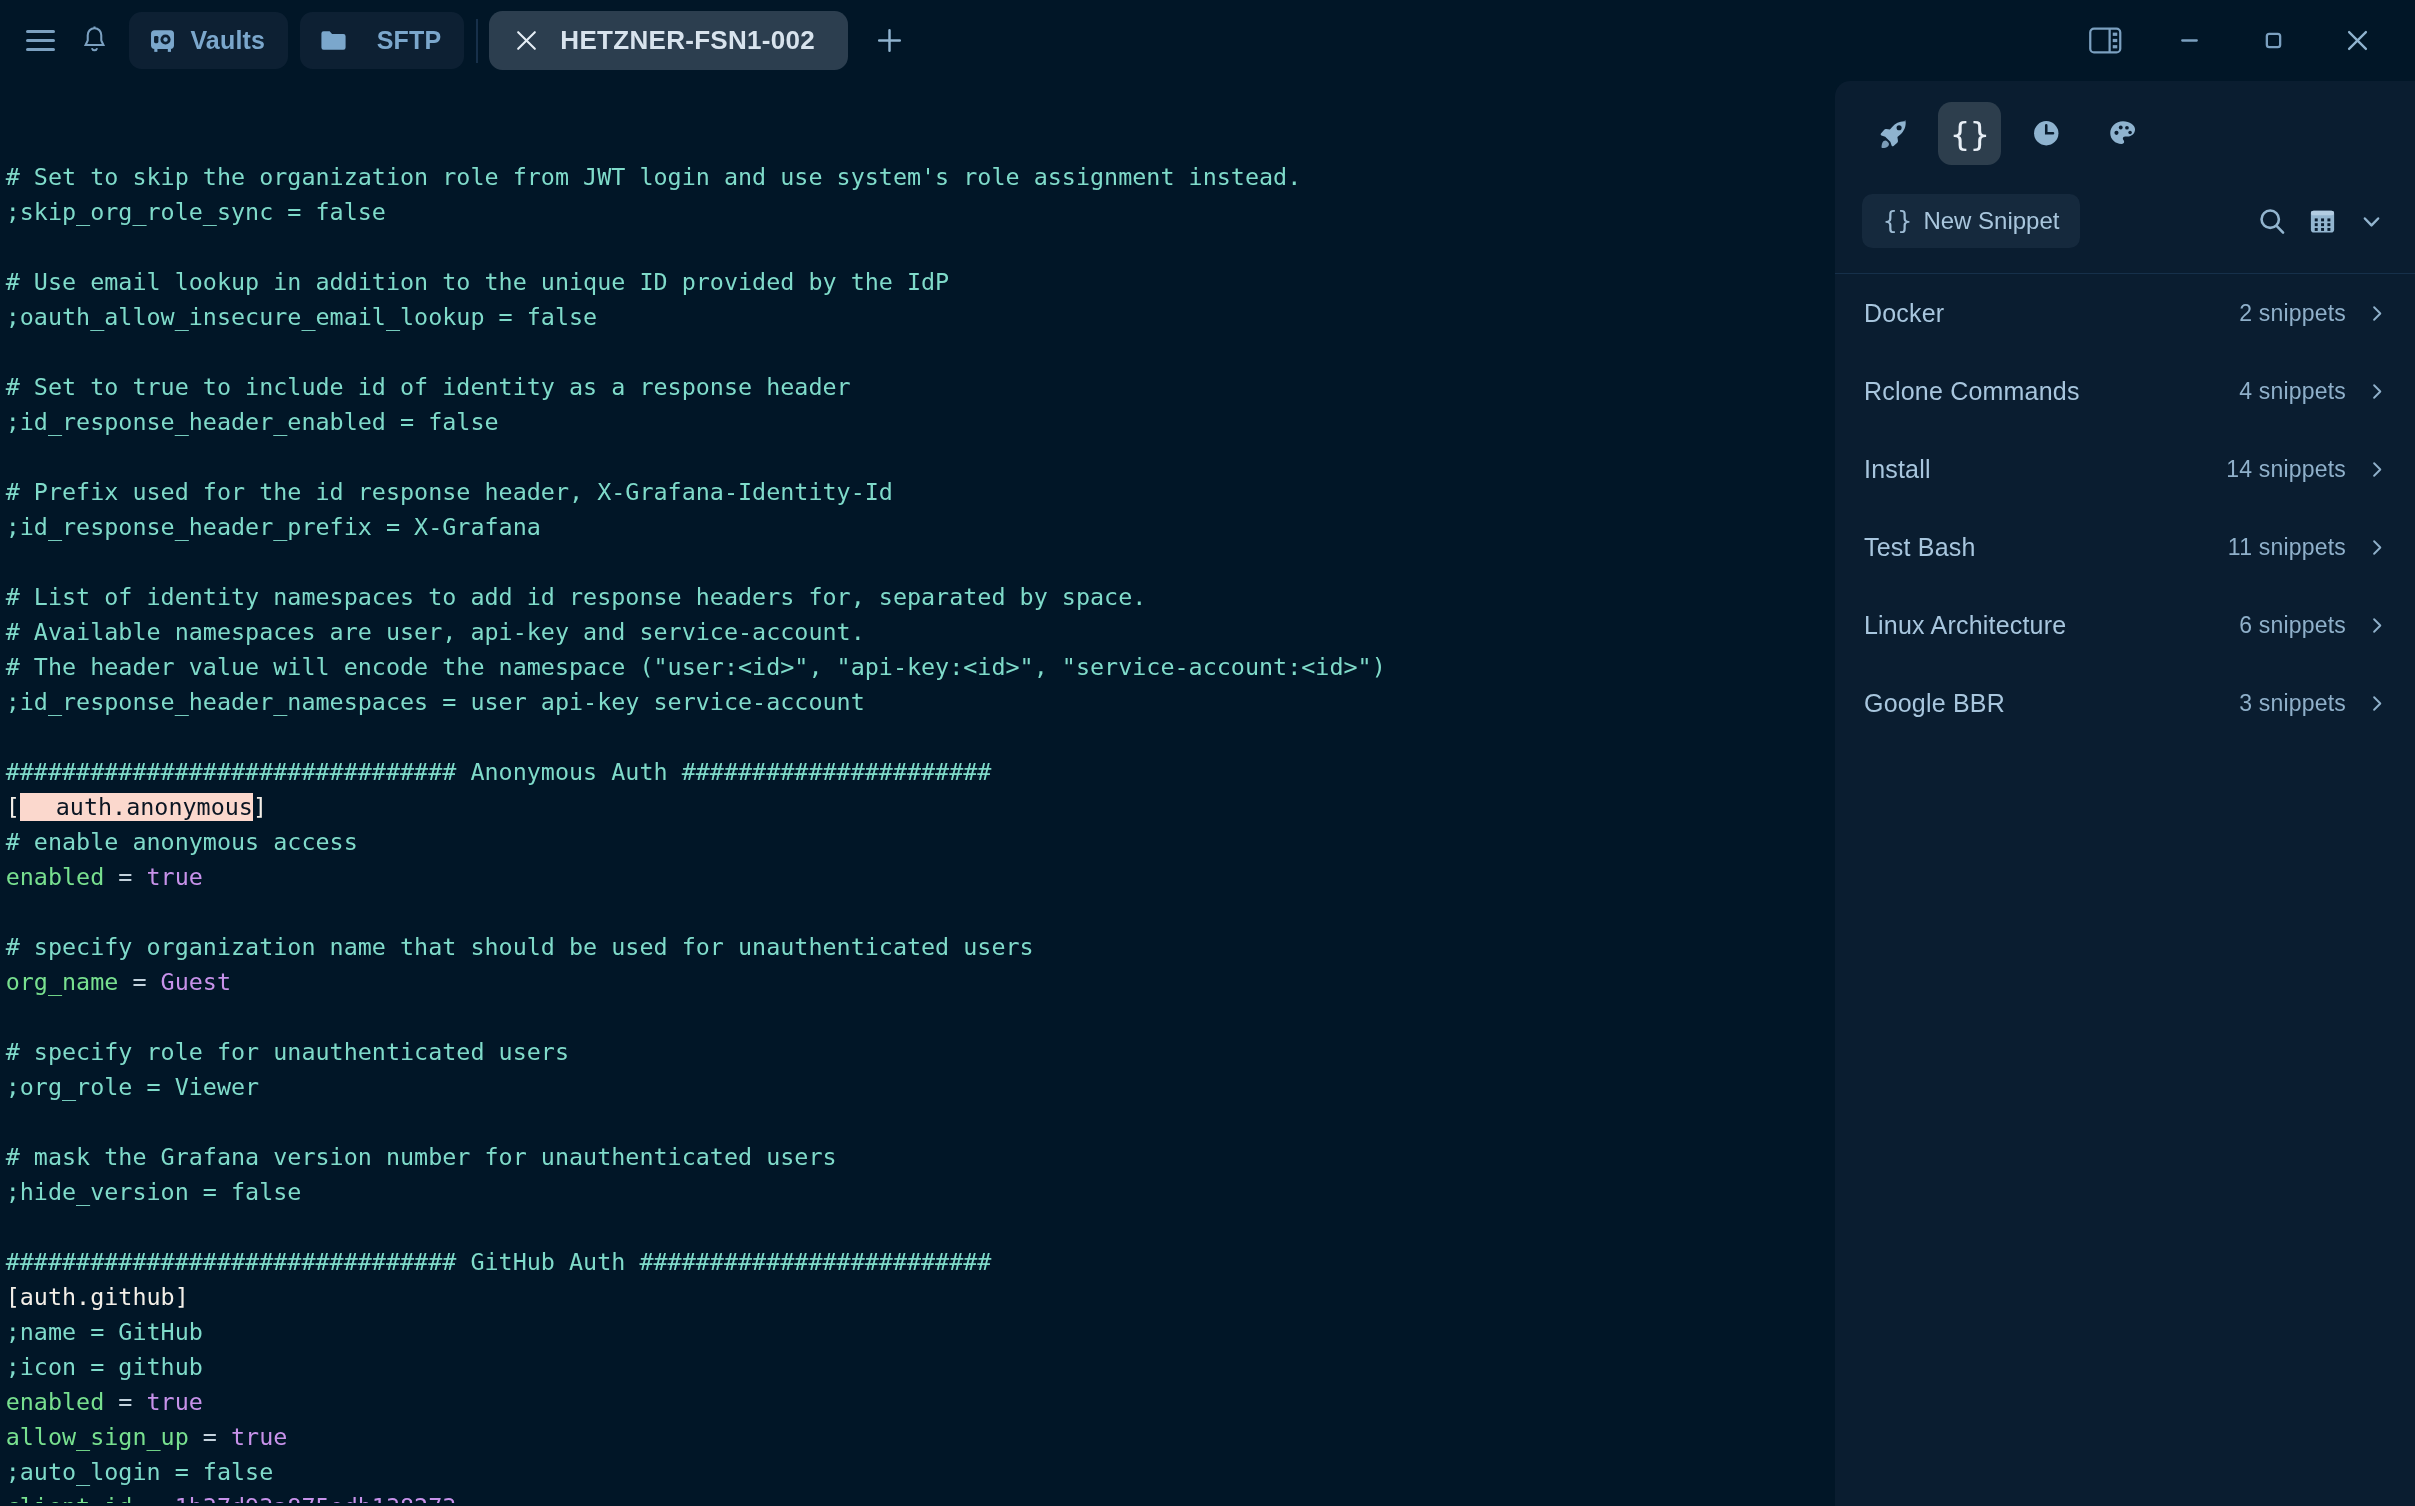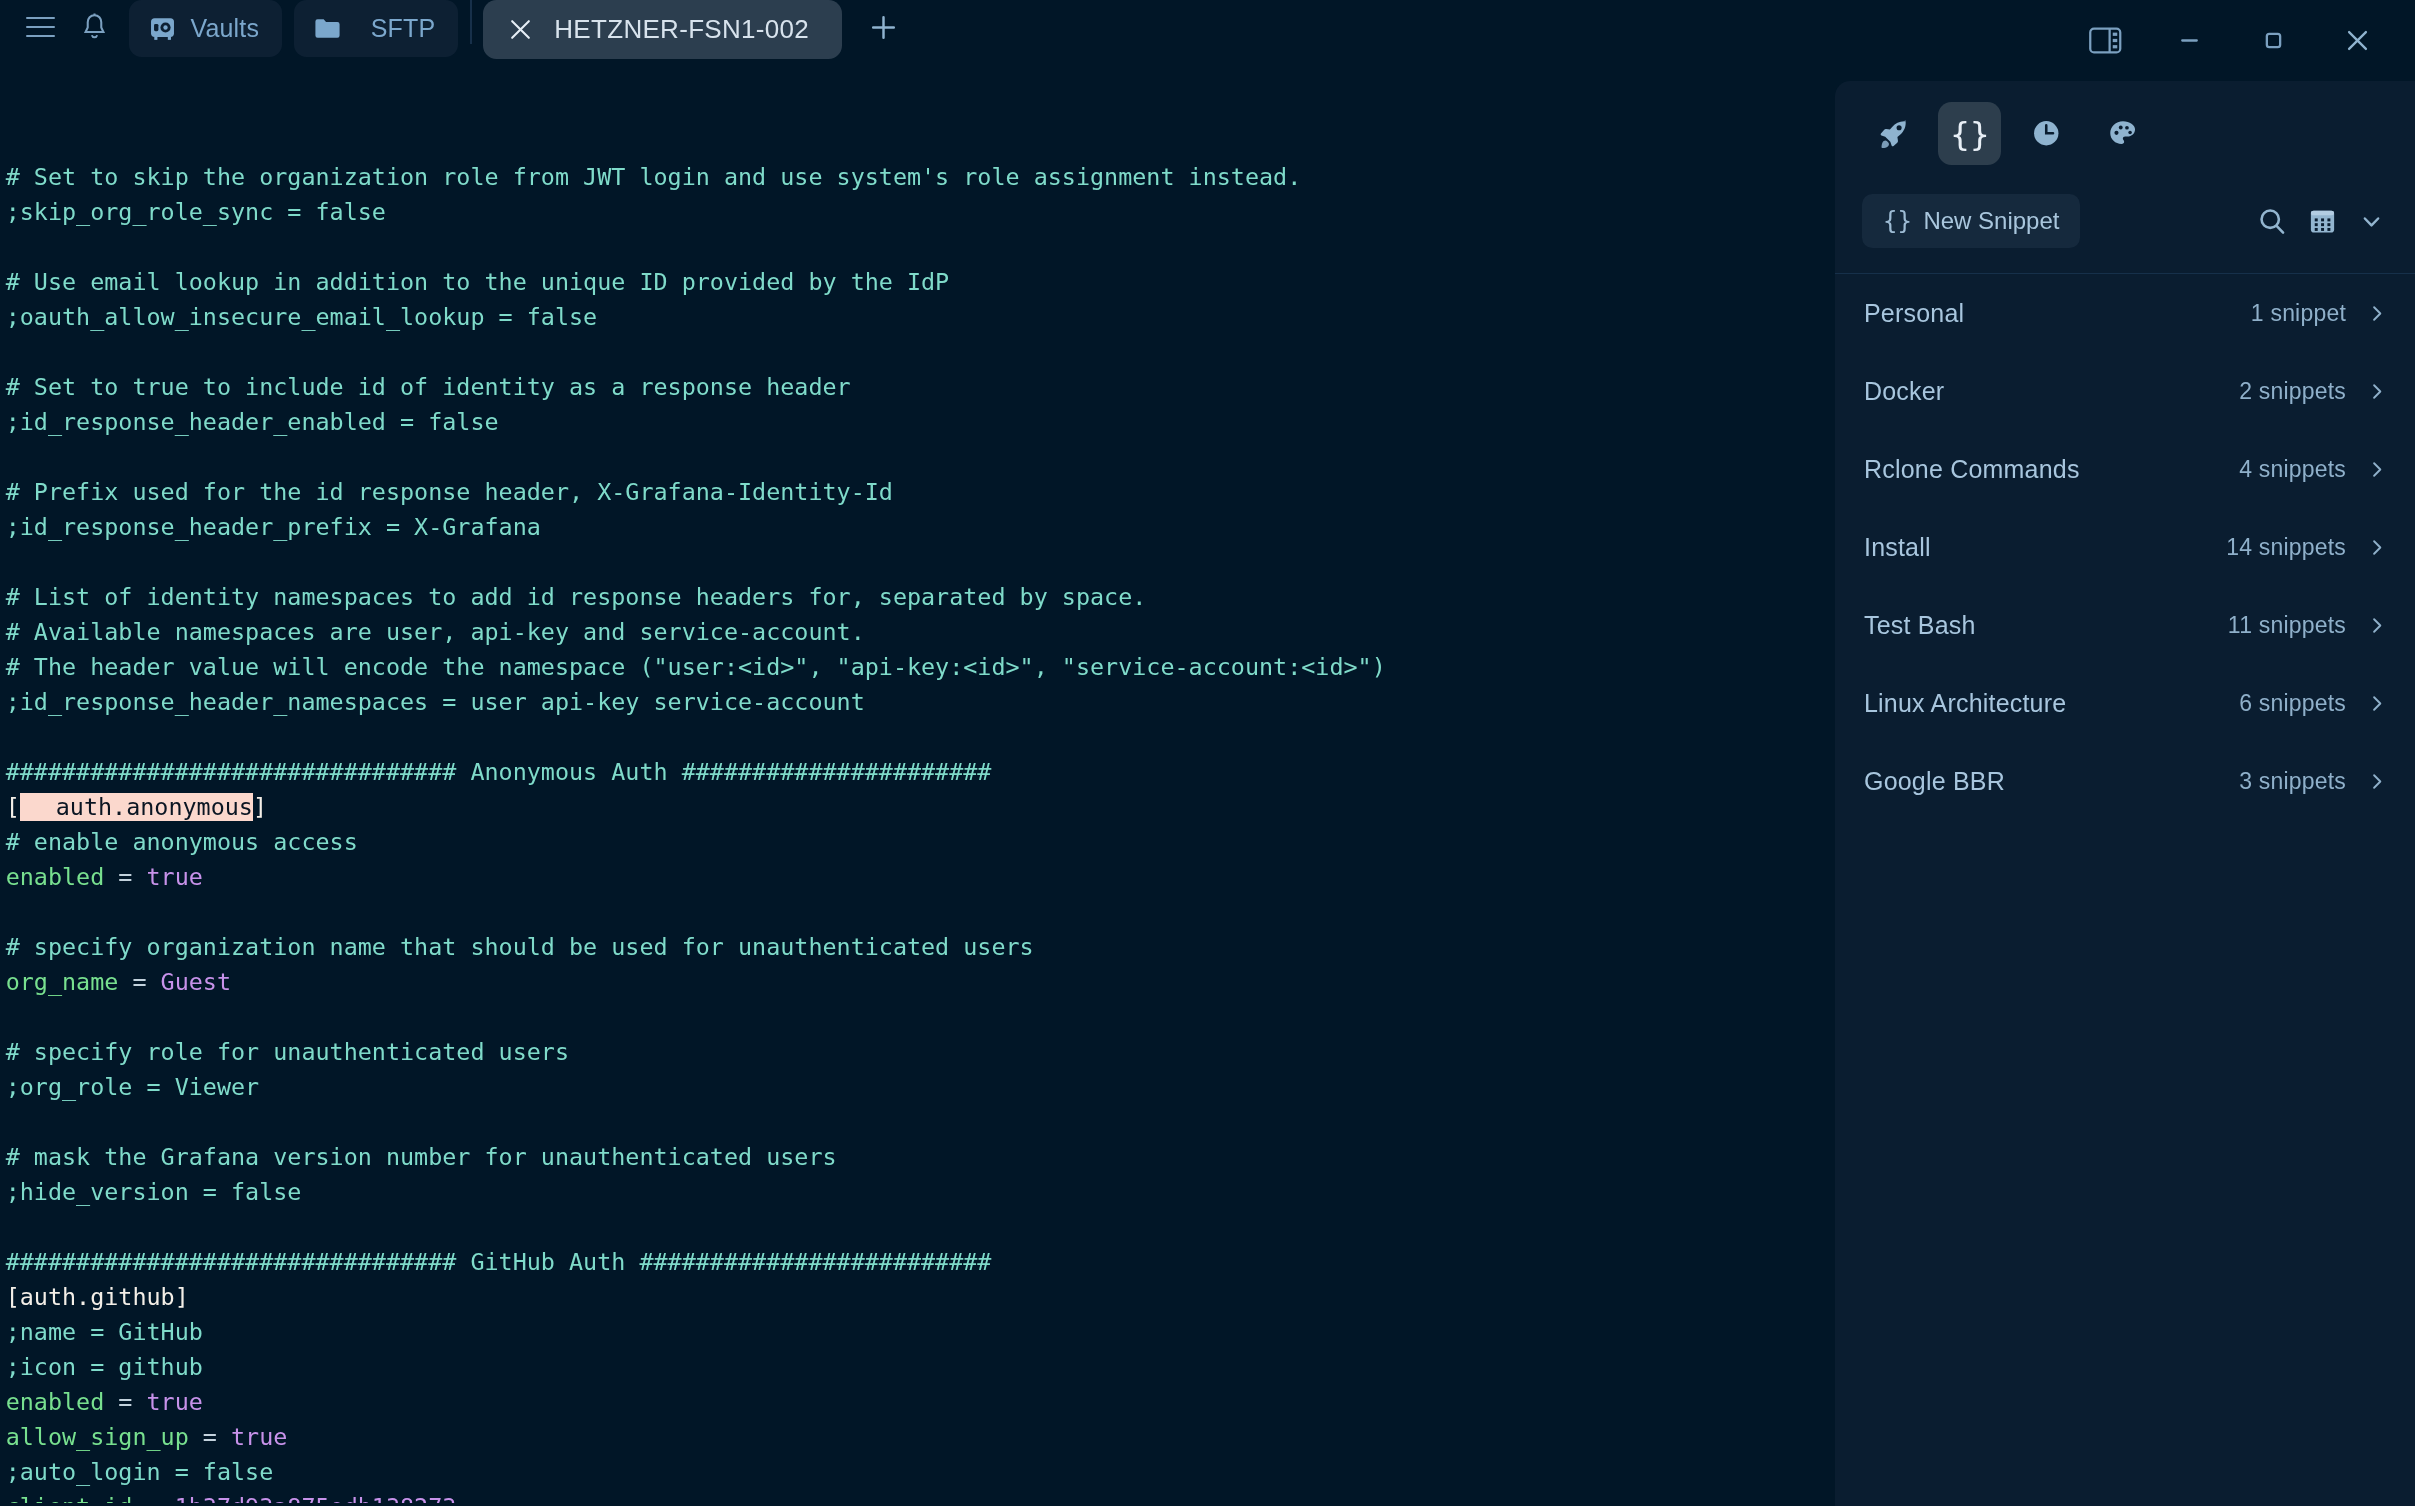--- a/index.html
+++ b/index.html
@@ -9,22 +9,23 @@
     background: #011627;
     font-family: "Liberation Sans", sans-serif;
     overflow: hidden;
   }
 
   
   .titlebar {
     position: absolute; top: 0; left: 0;
     width: 2416px; height: 81px;
     background: #011627;
-    display: flex; 
+    display: flex; align-items: center;
     padding: 0 0 0 13.4px;
+    font-weight: bold;
   }
   .tb-icon-btn {
     width: 54px; height: 54px;
     display: flex; align-items: center; justify-content: center;
     border-radius: 7.6px; cursor: pointer; flex: none;
   }
   .tb-icon-btn svg { display: block; }
   .hamburger { width: 29px; height: 21px; position: relative; }
   .hamburger i {
     position: absolute; left: 0; width: 29px; height: 2.5px;
@@ -290,29 +291,20 @@
           <path d="M6.5 9.5 L12 15.2 L17.5 9.5"></path>
         </svg>
       </div>
     </div>
   </div>
 
   <div class="panel-divider"></div>
 
   <div class="snippet-list" id="snippet-list">
       <div class="snippet-row">
-        <span class="name">Personal</span>
-        <span class="count">1 snippet</span>
-        <span class="chev">
-          <svg width="23" height="23" viewBox="0 0 24 24" fill="none" stroke="#8fb0ca" stroke-width="2" stroke-linecap="round" stroke-linejoin="round">
-            <path d="M9.5 5.5 L16 12 L9.5 18.5"></path>
-          </svg>
-        </span>
-      </div>
-      <div class="snippet-row">
         <span class="name">Docker</span>
         <span class="count">2 snippets</span>
         <span class="chev">
           <svg width="23" height="23" viewBox="0 0 24 24" fill="none" stroke="#8fb0ca" stroke-width="2" stroke-linecap="round" stroke-linejoin="round">
             <path d="M9.5 5.5 L16 12 L9.5 18.5"></path>
           </svg>
         </span>
       </div>
       <div class="snippet-row">
         <span class="name">Rclone Commands</span>

